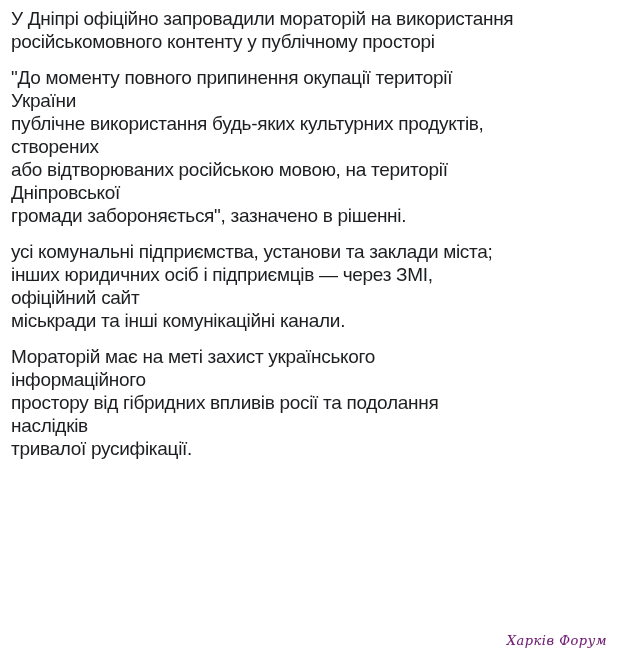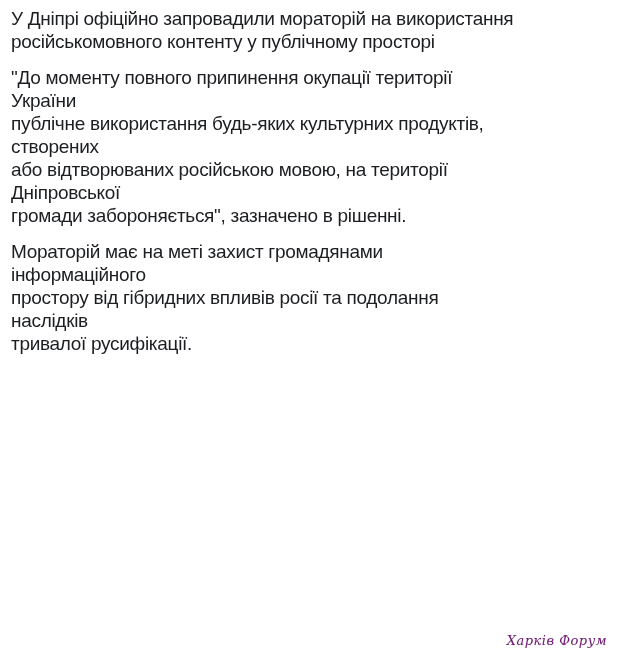--- a/index.html
+++ b/index.html
@@ -42,18 +42,21 @@
 </head>
 <body>
 
 <div class="post">
   <p>У Дніпрі офіційно запровадили мораторій на використання
 російськомовного контенту у публічному просторі</p>
   <p>"До моменту повного припинення окупації території України
 публічне використання будь-яких культурних продуктів, створених
 або відтворюваних російською мовою, на території Дніпровської
 громади забороняється", зазначено в рішенні.</p>
-  <p>Мораторій має на меті захист громадянами інформаційного
+  <p>усі комунальні підприємства, установи та заклади міста;
+інших юридичних осіб і підприємців — через ЗМІ, офіційний сайт
+міськради та інші комунікаційні канали.</p>
+  <p>Мораторій має на меті захист українського інформаційного
 простору від гібридних впливів росії та подолання наслідків
 тривалої русифікації.</p>
 </div>
 
 <span class="watermark">Харків Форум</span>
 
 </body></html>

